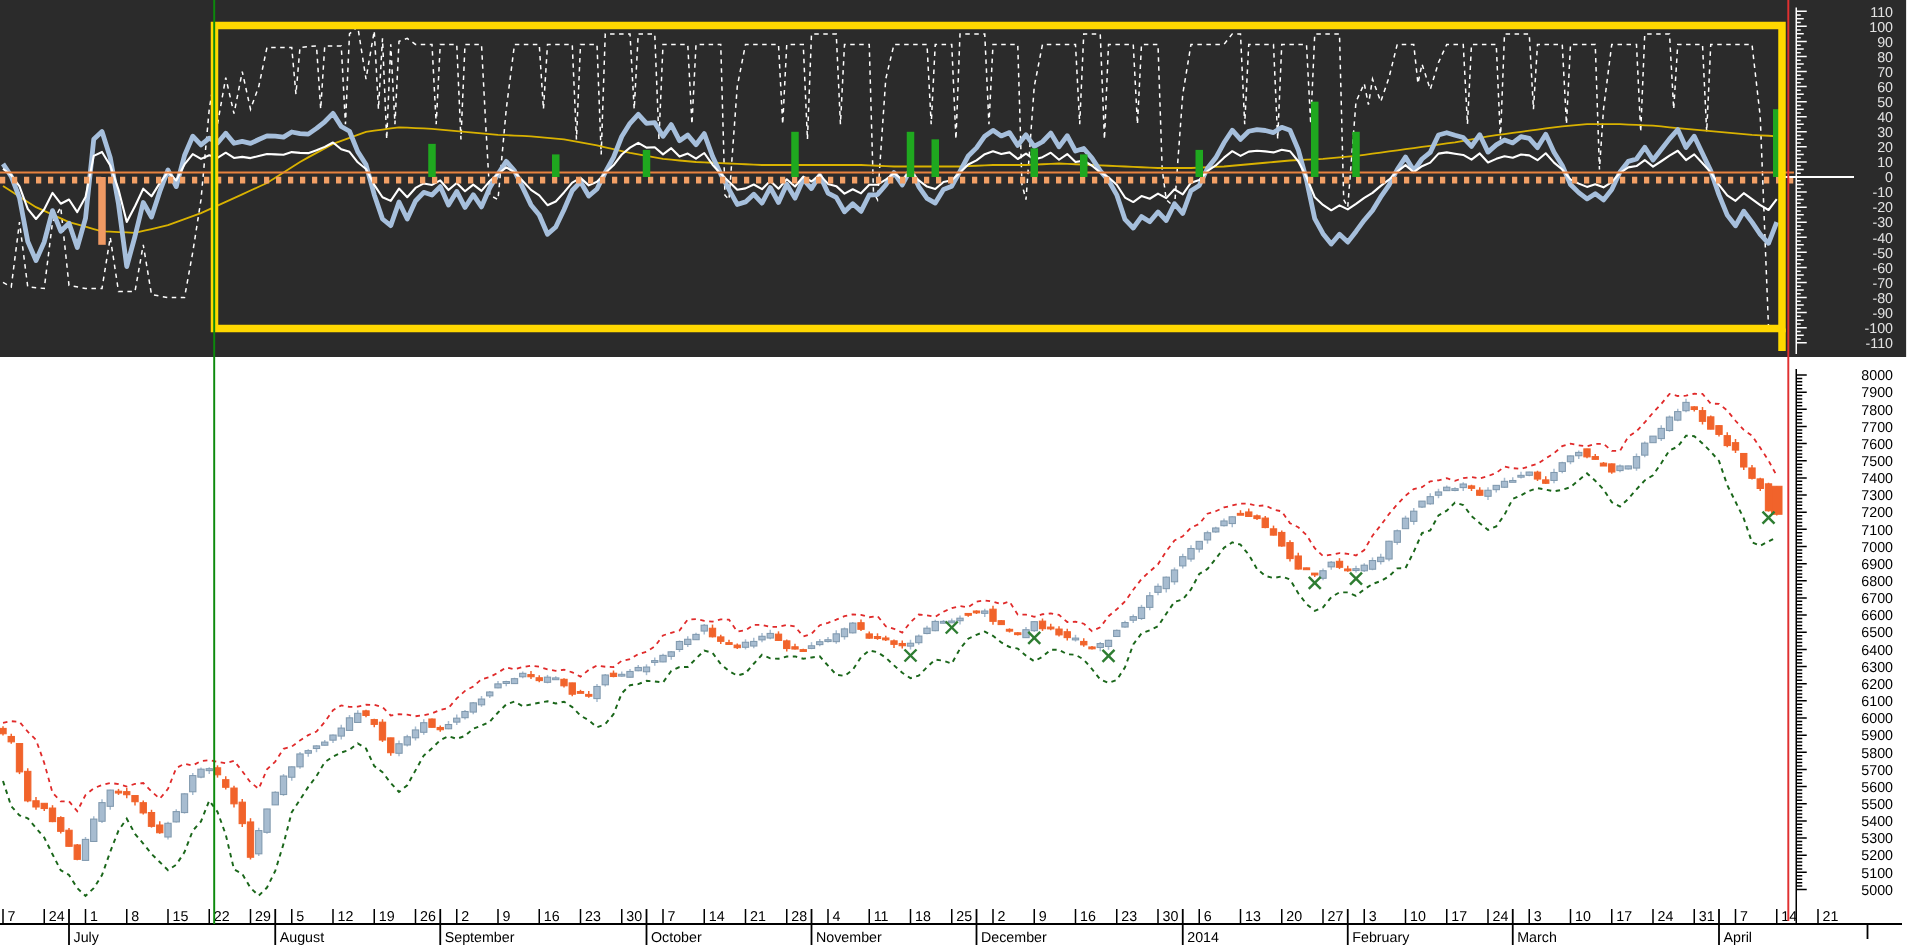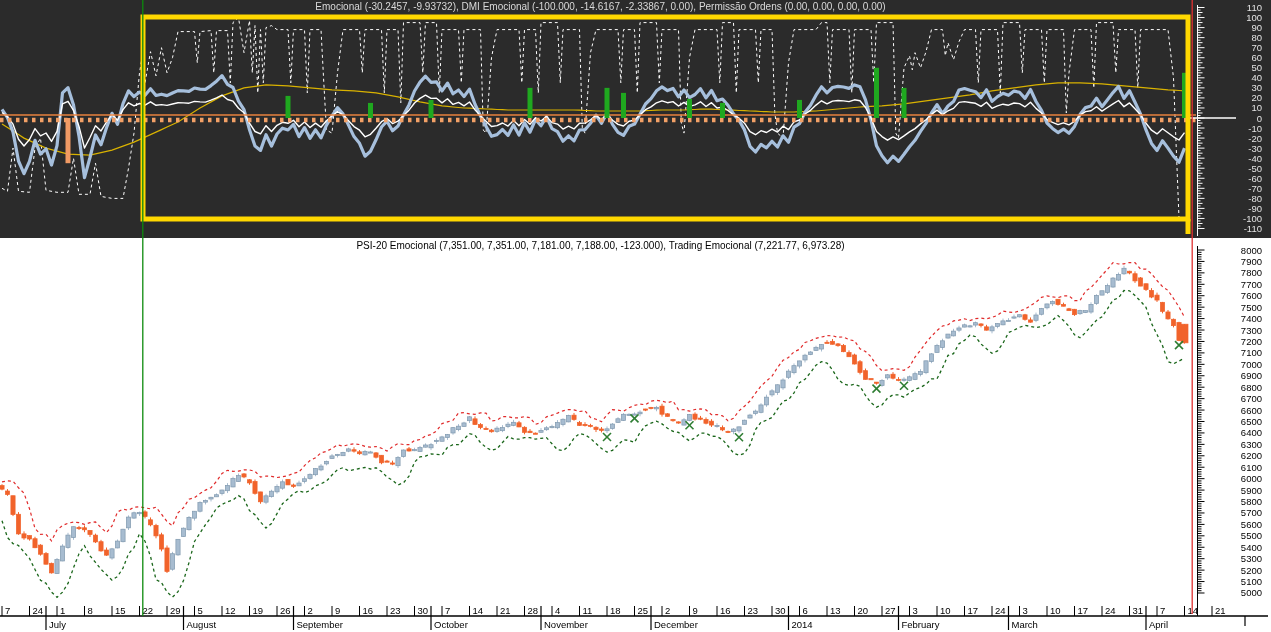--- a/index.html
+++ b/index.html
@@ -12,21 +12,20 @@
   .btitle{position:absolute;top:240px;left:0;right:70px;text-align:center;
           font-size:10px;color:#000000;white-space:nowrap;z-index:5;}
   svg{position:absolute;left:0;top:0;}
   svg text{font-family:"Liberation Sans",sans-serif;}
 </style>
 </head>
 <body>
 
 <div class="screen">
   <div class="panel-top"></div>
-  <div class="ptitle">Emocional (-30.2457, -9.93732), DMI Emocional (-100.000, -14.6167, -2.33867, 0.00), Permissão Ordens (0.00, 0.00, 0.00, 0.00)</div>
   <svg id="tsvg" width="1271" height="238">
       <g>
         <polyline stroke="#ffffff" stroke-width="1" stroke-dasharray="3 3" points="2.0,188.3 7.5,191.3 13.0,148.1 18.5,191.3 29.5,192.3 35.0,148.1 40.5,138.1 46.0,190.3 57.0,192.3 68.0,192.3 73.5,158.2 79.0,194.3 90.0,194.3 95.5,163.2 101.0,196.4 112.0,198.4 123.0,198.4 128.5,168.2 134.0,133.1 139.5,72.8 142.3,55.7 145.0,82.8 150.5,51.7 156.0,75.8 161.5,47.7 167.0,72.8 172.5,57.7 178.0,31.6 194.5,31.6 197.3,62.8 200.0,31.6 211.0,30.6 213.8,72.8 216.5,30.6 227.5,30.6 230.3,82.8 233.0,22.6 238.5,17.6 244.0,52.7 249.5,20.6 252.3,72.8 255.0,25.6 257.8,92.9 260.5,29.6 263.3,82.8 266.0,27.6 271.5,25.6 277.0,29.6 288.0,29.6 290.8,82.8 293.5,29.6 304.5,29.6 307.3,92.9 310.0,29.6 321.0,29.6 323.8,82.8 326.5,130.1 332.0,133.1 337.5,72.8 343.0,29.6 359.5,29.6 362.3,72.8 365.0,29.6 381.5,29.6 384.3,92.9 387.0,29.6 398.0,29.6 400.8,102.9 403.5,22.6 420.0,22.6 422.8,72.8 425.5,22.6 436.5,22.6 439.3,92.9 442.0,29.6 458.5,29.6 461.3,82.8 464.0,29.6 480.5,29.6 483.3,130.1 486.0,133.1 491.5,57.7 497.0,29.6 519.0,29.6 521.8,82.8 524.5,29.6 535.5,29.6 538.3,92.9 541.0,22.6 557.5,22.6 560.3,82.8 563.0,29.6 579.5,29.6 582.3,128.0 585.0,133.1 590.5,52.7 596.0,29.6 618.0,29.6 620.8,82.8 623.5,29.6 634.5,29.6 637.3,92.9 640.0,22.6 656.5,22.6 659.3,82.8 662.0,29.6 678.5,29.6 681.3,123.0 684.0,133.1 689.5,57.7 695.0,29.6 717.0,29.6 719.8,82.8 722.5,22.6 733.5,22.6 736.3,92.9 739.0,29.6 755.5,29.6 758.3,82.8 761.0,29.6 772.0,29.6 774.8,113.0 777.5,133.1 783.0,138.1 788.5,62.8 794.0,29.6 816.0,29.6 821.5,22.6 827.0,22.6 829.8,82.8 832.5,29.6 849.0,29.6 851.8,92.9 854.5,29.6 871.0,29.6 873.8,82.8 876.5,22.6 893.0,22.6 895.8,133.1 898.5,138.1 904.0,67.8 909.5,55.7 912.3,69.8 915.0,52.7 920.5,67.8 926.0,51.7 931.5,29.6 942.5,29.6 945.3,55.7 948.0,42.7 953.5,59.7 959.0,41.7 964.5,29.6 975.5,29.6 978.3,82.8 981.0,29.6 997.5,29.6 1000.3,92.9 1003.0,22.6 1019.5,22.6 1022.3,72.8 1025.0,29.6 1041.5,29.6 1044.3,82.8 1047.0,29.6 1063.5,29.6 1066.3,113.0 1069.0,72.8 1074.5,29.6 1091.0,29.6 1093.8,87.9 1096.5,22.6 1113.0,22.6 1115.8,72.8 1118.5,29.6 1135.0,29.6 1137.8,87.9 1140.5,29.6 1157.0,29.6 1168.0,29.6 1173.5,77.8 1179.0,218.4 1184.5,218.4" fill="none"></polyline>
       </g>
       <g>
         <polyline stroke="#d9b200" stroke-width="1.2" points="2.0,124.0 7.5,127.5 13.0,131.1 18.5,134.6 24.0,138.1 29.5,140.6 35.0,143.1 40.5,145.6 46.0,148.1 51.5,149.6 57.0,151.1 62.5,152.7 68.0,154.2 73.5,154.4 79.0,154.7 84.5,154.9 90.0,155.2 95.5,153.9 101.0,152.7 106.5,151.4 112.0,150.1 117.5,148.1 123.0,146.1 128.5,144.1 134.0,142.1 139.5,139.6 145.0,137.1 150.5,134.6 156.0,132.1 161.5,129.6 167.0,127.0 172.5,124.5 178.0,122.0 183.5,118.5 189.0,115.0 194.5,111.5 200.0,108.0 205.5,104.9 211.0,101.9 216.5,98.9 222.0,95.9 227.5,93.9 233.0,91.9 238.5,89.9 244.0,87.9 249.5,87.1 255.0,86.4 260.5,85.6 266.0,84.9 271.5,85.1 277.0,85.4 282.5,85.6 288.0,85.9 293.5,86.4 299.0,86.9 304.5,87.4 310.0,87.9 315.5,88.4 321.0,88.9 326.5,89.4 332.0,89.9 337.5,90.1 343.0,90.4 348.5,90.6 354.0,90.9 359.5,91.4 365.0,91.9 370.5,92.4 376.0,92.9 381.5,93.9 387.0,94.9 392.5,95.9 398.0,96.9 403.5,98.2 409.0,99.4 414.5,100.7 420.0,101.9 425.5,102.9 431.0,103.9 436.5,104.9 442.0,105.9 447.5,106.4 453.0,107.0 458.5,107.5 464.0,108.0 469.5,108.2 475.0,108.5 480.5,108.7 486.0,109.0 491.5,109.2 497.0,109.5 502.5,109.7 508.0,110.0 513.5,110.0 519.0,110.0 524.5,110.0 530.0,110.0 535.5,110.0 541.0,110.0 546.5,110.0 552.0,110.0 557.5,110.0 563.0,110.0 568.5,110.0 574.0,110.0 579.5,110.2 585.0,110.5 590.5,110.7 596.0,111.0 601.5,111.0 607.0,111.0 612.5,111.0 618.0,111.0 623.5,111.0 629.0,111.0 634.5,111.0 640.0,111.0 645.5,110.7 651.0,110.5 656.5,110.2 662.0,110.0 667.5,110.0 673.0,110.0 678.5,110.0 684.0,110.0 689.5,109.7 695.0,109.5 700.5,109.2 706.0,109.0 711.5,109.2 717.0,109.5 722.5,109.7 728.0,110.0 733.5,110.2 739.0,110.5 744.5,110.7 750.0,111.0 755.5,111.2 761.0,111.5 766.5,111.7 772.0,112.0 777.5,112.0 783.0,112.0 788.5,112.0 794.0,112.0 799.5,111.7 805.0,111.5 810.5,111.2 816.0,111.0 821.5,110.5 827.0,110.0 832.5,109.5 838.0,109.0 843.5,108.5 849.0,108.0 854.5,107.5 860.0,107.0 865.5,106.7 871.0,106.4 876.5,106.2 882.0,105.9 887.5,105.4 893.0,104.9 898.5,104.4 904.0,103.9 909.5,103.2 915.0,102.4 920.5,101.7 926.0,100.9 931.5,100.2 937.0,99.4 942.5,98.7 948.0,97.9 953.5,97.2 959.0,96.4 964.5,95.6 970.0,94.9 975.5,93.9 981.0,92.9 986.5,91.9 992.0,90.9 997.5,90.1 1003.0,89.4 1008.5,88.6 1014.0,87.9 1019.5,87.1 1025.0,86.4 1030.5,85.6 1036.0,84.9 1041.5,84.3 1047.0,83.8 1052.5,83.3 1058.0,82.8 1063.5,82.8 1069.0,82.8 1074.5,82.8 1080.0,82.8 1085.5,83.1 1091.0,83.3 1096.5,83.6 1102.0,83.8 1107.5,84.3 1113.0,84.9 1118.5,85.4 1124.0,85.9 1129.5,86.4 1135.0,86.9 1140.5,87.4 1146.0,87.9 1151.5,88.4 1157.0,88.9 1162.5,89.4 1168.0,89.9 1173.5,90.2 1179.0,90.5 1184.5,90.9" fill="none"></polyline>
       </g>
       <g>
         <polyline stroke="#a6bfdc" stroke-width="3.2" stroke-linejoin="round" points="2.0,109.3 7.5,117.6 13.0,131.9 18.5,161.0 24.0,173.7 29.5,161.3 35.0,140.4 40.5,154.1 46.0,148.8 51.5,165.0 57.0,145.6 62.5,92.9 68.0,87.7 73.5,105.1 79.0,136.1 84.5,177.7 90.0,157.5 95.5,135.0 101.0,144.7 106.5,127.8 112.0,113.3 117.5,124.4 123.0,103.7 128.5,90.8 134.0,96.6 139.5,92.1 145.0,95.3 150.5,88.8 156.0,95.5 161.5,94.2 167.0,95.6 172.5,93.0 178.0,90.6 183.5,90.8 189.0,91.4 194.5,88.0 200.0,89.1 205.5,89.4 211.0,85.6 216.5,81.2 222.0,75.6 227.5,84.3 233.0,87.5 238.5,101.1 244.0,109.7 249.5,129.8 255.0,146.0 260.5,150.4 266.0,134.7 271.5,146.0 277.0,134.0 282.5,128.2 288.0,130.0 293.5,124.4 299.0,136.7 304.5,127.6 310.0,138.3 315.5,129.8 321.0,137.9 326.5,125.2 332.0,116.0 337.5,107.6 343.0,113.9 348.5,125.1 354.0,136.6 359.5,143.3 365.0,156.2 370.5,151.3 376.0,139.8 381.5,127.0 387.0,121.2 392.5,130.7 398.0,126.0 403.5,114.9 409.0,104.9 414.5,91.0 420.0,82.2 425.5,76.2 431.0,82.3 436.5,81.8 442.0,90.9 447.5,83.1 453.0,93.8 458.5,90.0 464.0,96.5 469.5,89.1 475.0,104.2 480.5,116.0 486.0,126.2 491.5,136.3 497.0,134.6 502.5,129.5 508.0,135.4 513.5,125.0 519.0,135.0 524.5,122.8 530.0,132.1 535.5,119.5 541.0,125.7 546.5,116.8 552.0,128.7 557.5,131.6 563.0,141.2 568.5,135.8 574.0,140.9 579.5,130.0 585.0,129.7 590.5,123.3 596.0,115.1 601.5,123.3 607.0,112.7 612.5,124.4 618.0,132.3 623.5,135.4 629.0,126.3 634.5,124.1 640.0,114.2 645.5,104.0 651.0,98.6 656.5,90.8 662.0,86.9 667.5,90.6 673.0,88.4 678.5,96.9 684.0,89.9 689.5,97.6 695.0,94.5 700.5,88.7 706.0,97.9 711.5,90.5 717.0,100.7 722.5,99.0 728.0,105.4 733.5,113.9 739.0,120.2 744.5,129.9 750.0,146.3 755.5,152.0 761.0,144.4 766.5,147.8 772.0,141.3 777.5,147.0 783.0,135.8 788.5,142.3 794.0,127.2 799.5,123.7 805.0,112.2 810.5,105.2 816.0,95.2 821.5,86.8 827.0,92.9 832.5,87.5 838.0,86.4 843.5,87.0 849.0,88.4 854.5,84.9 860.0,86.8 865.5,99.8 871.0,120.0 876.5,145.8 882.0,155.8 887.5,162.7 893.0,156.2 898.5,161.4 904.0,154.3 909.5,146.8 915.0,140.3 920.5,131.3 926.0,123.4 931.5,113.0 937.0,104.7 942.5,113.7 948.0,106.0 953.5,101.6 959.0,90.0 964.5,88.5 970.0,90.2 975.5,91.7 981.0,97.6 986.5,89.8 992.0,101.4 997.5,96.6 1003.0,93.3 1008.5,95.3 1014.0,91.1 1019.5,92.3 1025.0,98.4 1030.5,89.5 1036.0,101.5 1041.5,110.3 1047.0,123.0 1052.5,128.4 1058.0,132.6 1063.5,129.1 1069.0,133.3 1074.5,126.4 1080.0,114.6 1085.5,107.6 1091.0,106.0 1096.5,98.2 1102.0,106.7 1107.5,99.7 1113.0,92.6 1118.5,86.4 1124.0,98.3 1129.5,90.8 1135.0,102.3 1140.5,113.9 1146.0,129.9 1151.5,143.4 1157.0,150.5 1162.5,140.8 1168.0,148.1 1173.5,156.2 1179.0,162.2 1184.5,148.1" fill="none"></polyline>
       </g>
@@ -168,21 +167,20 @@
         <text x="1262" y="201.86" text-anchor="end" font-size="9.5" fill="#e3e3e3">-80</text>
         <text x="1262" y="211.905" text-anchor="end" font-size="9.5" fill="#e3e3e3">-90</text>
         <text x="1262" y="221.95" text-anchor="end" font-size="9.5" fill="#e3e3e3">-100</text>
         <text x="1262" y="231.995" text-anchor="end" font-size="9.5" fill="#e3e3e3">-110</text>
       </g>
       <line x1="142.8" x2="142.8" y1="0" y2="238" stroke="#0c8a0c" stroke-width="1.3"></line>
       <line x1="1192.2" x2="1192.2" y1="0" y2="238" stroke="#e03030" stroke-width="1.3"></line>
     </svg>
 
   <div class="panel-bottom"></div>
-  <div class="btitle">PSI-20 Emocional (7,351.00, 7,351.00, 7,181.00, 7,188.00, -123.000), Trading Emocional (7,221.77, 6,973.28)</div>
   <svg id="bsvg" width="1271" height="394" style="top:238px">
       <g>
         <polyline stroke="#e02a2a" stroke-width="1.2" stroke-dasharray="3 3" points="2.0,243.9 7.5,242.8 13.0,243.2 18.5,249.8 24.0,255.2 29.5,270.7 35.0,290.5 40.5,296.3 46.0,296.2 51.5,302.8 57.0,292.0 62.5,287.5 68.0,285.3 73.5,284.0 79.0,284.7 84.5,286.4 90.0,284.6 95.5,284.0 101.0,289.6 106.5,294.5 112.0,287.9 117.5,274.0 123.0,271.2 128.5,272.3 134.0,269.3 139.5,268.8 145.0,269.9 150.5,270.8 156.0,269.2 161.5,276.1 167.0,283.6 172.5,287.9 178.0,274.9 183.5,269.7 189.0,261.2 194.5,259.7 200.0,255.6 205.5,252.1 211.0,249.7 216.5,243.3 222.0,235.5 227.5,232.3 233.0,233.3 238.5,233.1 244.0,231.8 249.5,231.9 255.0,233.4 260.5,239.0 266.0,238.1 271.5,238.4 277.0,239.5 282.5,238.8 288.0,237.6 293.5,235.3 299.0,234.0 304.5,227.6 310.0,222.6 315.5,219.7 321.0,214.8 326.5,213.4 332.0,210.4 337.5,206.9 343.0,208.2 348.5,206.7 354.0,205.8 359.5,206.5 365.0,208.3 370.5,209.2 376.0,208.5 381.5,210.2 387.0,213.1 392.5,208.6 398.0,205.6 403.5,206.5 409.0,206.7 414.5,202.5 420.0,201.5 425.5,198.0 431.0,196.5 436.5,193.0 442.0,185.6 447.5,183.9 453.0,182.3 458.5,175.0 464.0,174.7 469.5,175.9 475.0,176.4 480.5,174.9 486.0,175.1 491.5,183.1 497.0,182.2 502.5,178.6 508.0,178.6 513.5,180.0 519.0,179.9 524.5,178.6 530.0,179.7 535.5,186.3 541.0,184.6 546.5,178.8 552.0,177.2 557.5,175.1 563.0,172.8 568.5,171.6 574.0,171.9 579.5,173.5 585.0,172.7 590.5,179.5 596.0,181.2 601.5,183.7 607.0,176.8 612.5,171.7 618.0,172.2 623.5,173.2 629.0,169.8 634.5,167.4 640.0,166.1 645.5,166.8 651.0,163.1 656.5,162.3 662.0,163.1 667.5,164.8 673.0,163.0 678.5,171.8 684.0,171.7 689.5,173.2 695.0,171.5 700.5,170.9 706.0,171.9 711.5,176.7 717.0,176.5 722.5,177.8 728.0,182.8 733.5,180.2 739.0,172.8 744.5,168.2 750.0,163.0 755.5,155.2 761.0,148.0 766.5,143.0 772.0,138.2 777.5,129.5 783.0,122.3 788.5,119.5 794.0,113.8 799.5,111.3 805.0,104.5 810.5,102.8 816.0,100.3 821.5,99.0 827.0,97.7 832.5,97.8 838.0,99.3 843.5,98.9 849.0,101.7 854.5,102.9 860.0,110.8 865.5,113.5 871.0,118.7 876.5,127.5 882.0,132.7 887.5,131.8 893.0,130.7 898.5,131.2 904.0,132.3 909.5,128.7 915.0,119.1 920.5,112.2 926.0,104.7 931.5,98.2 937.0,92.5 942.5,88.0 948.0,86.8 953.5,82.9 959.0,82.2 964.5,80.8 970.0,82.5 975.5,80.7 981.0,80.1 986.5,80.9 992.0,79.4 997.5,77.3 1003.0,73.1 1008.5,74.1 1014.0,74.6 1019.5,72.9 1025.0,71.2 1030.5,67.6 1036.0,64.2 1041.5,59.4 1047.0,57.8 1052.5,58.9 1058.0,59.6 1063.5,58.0 1069.0,57.8 1074.5,62.6 1080.0,62.6 1085.5,53.1 1091.0,49.5 1096.5,43.6 1102.0,37.2 1107.5,31.3 1113.0,24.6 1118.5,26.0 1124.0,25.8 1129.5,24.5 1135.0,24.6 1140.5,31.1 1146.0,31.2 1151.5,35.7 1157.0,42.5 1162.5,48.6 1168.0,52.4 1173.5,60.5 1179.0,69.0 1184.5,79.2" fill="none"></polyline>
       </g>
       <g>
         <polyline stroke="#1a661a" stroke-width="1.3" stroke-dasharray="3 3" points="2.0,282.7 7.5,299.5 13.0,305.6 18.5,307.5 24.0,314.0 29.5,320.4 35.0,331.5 40.5,342.2 46.0,345.3 51.5,354.1 57.0,359.3 62.5,354.1 68.0,345.4 73.5,329.8 79.0,315.7 84.5,307.8 90.0,317.9 95.5,324.4 101.0,331.3 106.5,336.7 112.0,342.1 117.5,338.5 123.0,330.1 128.5,315.8 134.0,309.6 139.5,295.7 145.0,303.2 150.5,318.4 156.0,341.6 161.5,344.6 167.0,353.9 172.5,359.1 178.0,353.7 183.5,342.6 189.0,324.6 194.5,303.5 200.0,295.1 205.5,286.6 211.0,279.4 216.5,270.1 222.0,266.4 227.5,263.7 233.0,261.9 238.5,257.6 244.0,261.0 249.5,272.7 255.0,276.8 260.5,284.0 266.0,290.0 271.5,285.5 277.0,275.6 282.5,265.7 288.0,260.9 293.5,255.4 299.0,252.8 304.5,254.6 310.0,252.6 315.5,247.8 321.0,245.8 326.5,243.1 332.0,237.0 337.5,231.6 343.0,229.7 348.5,232.8 354.0,231.6 359.5,230.5 365.0,229.5 370.5,231.0 376.0,229.8 381.5,233.4 387.0,239.1 392.5,242.2 398.0,246.9 403.5,244.8 409.0,238.1 414.5,224.2 420.0,218.8 425.5,218.1 431.0,215.9 436.5,216.3 442.0,217.0 447.5,209.3 453.0,206.7 458.5,206.7 464.0,201.1 469.5,195.7 475.0,197.2 480.5,204.7 486.0,209.4 491.5,212.4 497.0,210.8 502.5,204.5 508.0,198.5 513.5,200.9 519.0,201.2 524.5,199.7 530.0,199.6 535.5,201.2 541.0,200.3 546.5,199.6 552.0,205.8 557.5,211.8 563.0,212.6 568.5,208.6 574.0,200.1 579.5,195.6 585.0,196.8 590.5,200.4 596.0,205.6 601.5,210.5 607.0,214.1 612.5,212.4 618.0,206.8 623.5,201.7 629.0,202.5 634.5,204.4 640.0,194.5 645.5,187.8 651.0,185.2 656.5,183.1 662.0,185.9 667.5,190.3 673.0,193.3 678.5,194.4 684.0,199.1 689.5,202.9 695.0,199.8 700.5,195.1 706.0,195.2 711.5,198.2 717.0,198.5 722.5,201.7 728.0,208.0 733.5,215.0 739.0,217.3 744.5,215.3 750.0,206.9 755.5,191.6 761.0,184.3 766.5,182.2 772.0,179.5 777.5,171.2 783.0,163.2 788.5,161.7 794.0,154.9 799.5,144.6 805.0,141.3 810.5,134.5 816.0,127.2 821.5,123.6 827.0,125.1 832.5,131.8 838.0,141.3 843.5,145.9 849.0,147.4 854.5,146.3 860.0,148.3 865.5,157.5 871.0,164.7 876.5,169.2 882.0,166.9 887.5,160.1 893.0,156.9 898.5,156.9 904.0,159.2 909.5,154.9 915.0,151.3 920.5,149.4 926.0,146.3 931.5,140.9 937.0,140.8 942.5,129.9 948.0,117.4 953.5,115.6 959.0,105.6 964.5,102.4 970.0,97.1 975.5,98.7 981.0,106.0 986.5,110.8 992.0,115.3 997.5,112.9 1003.0,105.2 1008.5,94.6 1014.0,92.2 1019.5,89.3 1025.0,87.4 1030.5,88.4 1036.0,89.6 1041.5,88.5 1047.0,86.8 1052.5,82.1 1058.0,77.6 1063.5,82.5 1069.0,88.3 1074.5,96.8 1080.0,99.7 1085.5,94.6 1091.0,88.2 1096.5,82.3 1102.0,78.8 1107.5,70.8 1113.0,62.2 1118.5,59.8 1124.0,52.5 1129.5,52.8 1135.0,57.6 1140.5,63.1 1146.0,69.3 1151.5,85.4 1157.0,96.5 1162.5,107.6 1168.0,123.6 1173.5,125.8 1179.0,123.0 1184.5,120.2" fill="none"></polyline>
       </g>
       <g>
         <line x1="2" x2="2" y1="246.18947340916156" y2="252.30355009548026" stroke="#f1632b" stroke-width="1"></line>
         <rect x="-0.10000000000000009" y="247.6090738979819" width="4.2" height="3.550663571696532" fill="#f1632b" stroke="#f1632b" stroke-width="0.7"></rect>

